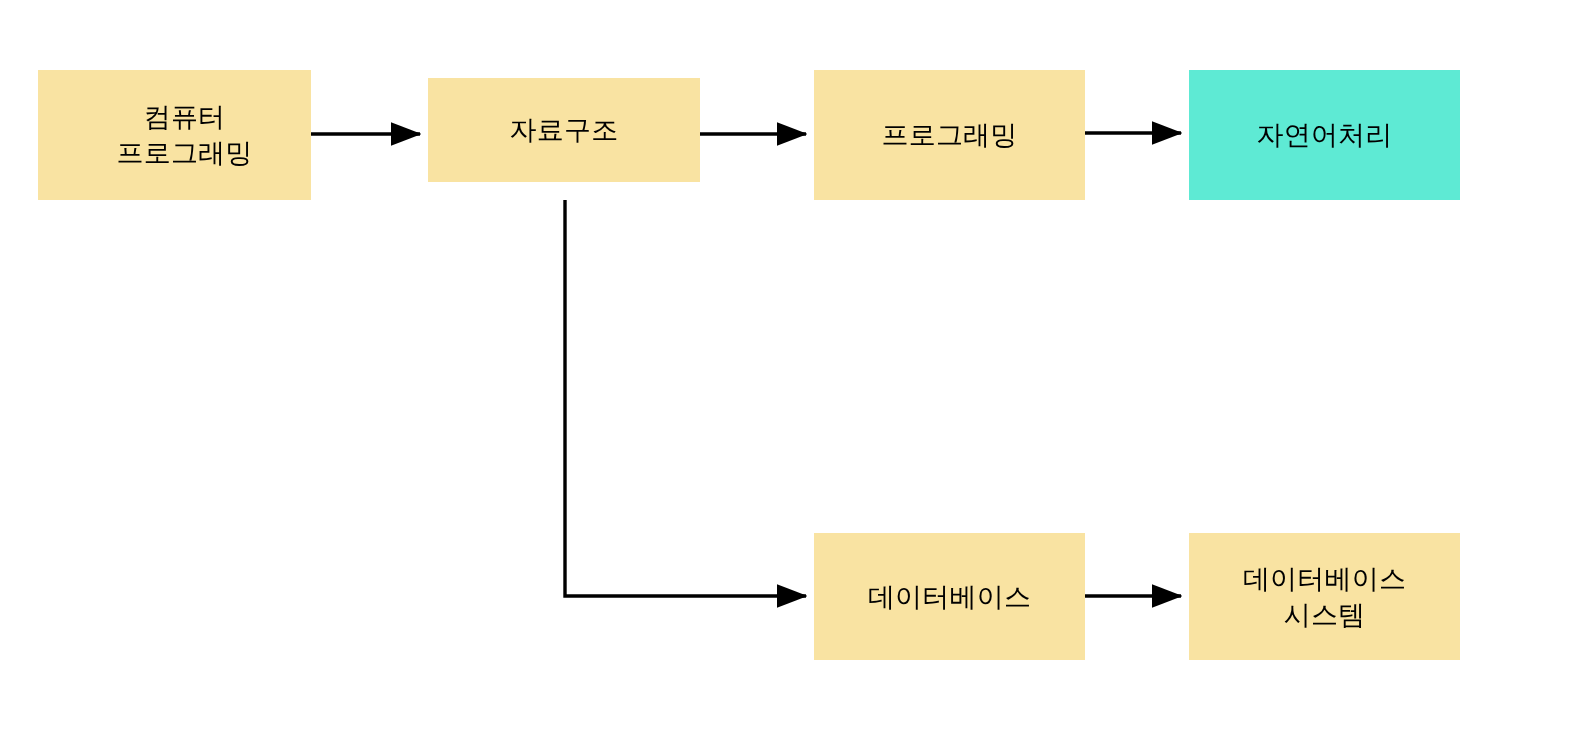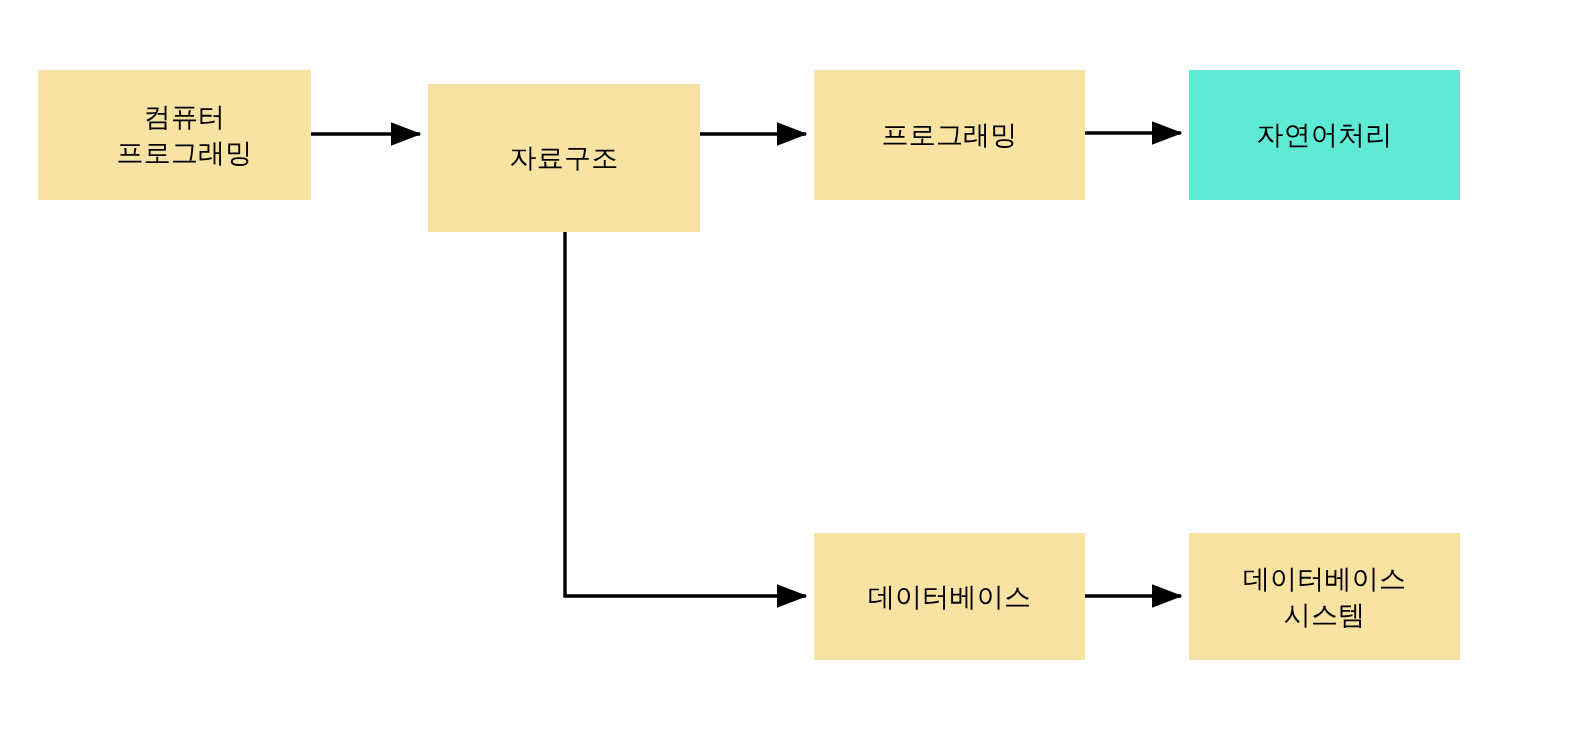--- a/index.html
+++ b/index.html
@@ -61,21 +61,21 @@
         <path d="M 700 134 L 806 134" fill="none" stroke="#000000" stroke-width="3.4" stroke-linecap="butt" stroke-linejoin="miter" marker-end="url(#arrowhead)"></path>
         <path d="M 1085 133 L 1181 133" fill="none" stroke="#000000" stroke-width="3.4" stroke-linecap="butt" stroke-linejoin="miter" marker-end="url(#arrowhead)"></path>
         <path d="M 565 200 L 565 596 L 806 596" fill="none" stroke="#000000" stroke-width="3.4" stroke-linecap="butt" stroke-linejoin="miter" marker-end="url(#arrowhead)"></path>
         <path d="M 1085 596 L 1181 596" fill="none" stroke="#000000" stroke-width="3.4" stroke-linecap="butt" stroke-linejoin="miter" marker-end="url(#arrowhead)"></path>
       </g>
   </svg>
 
   <div id="nodes">
       <div class="node" style="left: 38px; top: 70px; width: 273px; height: 130px; background: rgb(249, 227, 162); color: rgb(0, 0, 0); padding-left: 28px;"><span class="node-label">컴퓨터
 프로그래밍</span></div>
-      <div class="node" style="left: 428px; top: 84px; width: 272px; height: 148px; background: rgb(249, 227, 162); color: rgb(0, 0, 0); text-align: center;"><span class="node-label">자료구조</span></div>
+      <div class="node" style="left: 428px; top: 78px; width: 272px; height: 104px; background: rgb(249, 227, 162); color: rgb(0, 0, 0); text-align: center;"><span class="node-label">자료구조</span></div>
       <div class="node" style="left: 814px; top: 70px; width: 271px; height: 130px; background: rgb(249, 227, 162); color: rgb(0, 0, 0);"><span class="node-label">프로그래밍</span></div>
       <div class="node" style="left: 1189px; top: 70px; width: 271px; height: 130px; background: #5eead4; color: rgb(0, 0, 0);"><span class="node-label">자연어처리</span></div>
       <div class="node" style="left: 814px; top: 533px; width: 271px; height: 127px; background: rgb(249, 227, 162); color: rgb(0, 0, 0);"><span class="node-label">데이터베이스</span></div>
       <div class="node" style="left: 1189px; top: 533px; width: 271px; height: 127px; background: rgb(249, 227, 162); color: rgb(0, 0, 0);"><span class="node-label">데이터베이스
 시스템</span></div>
     </div>
 
 </div>
 
 </body></html>

